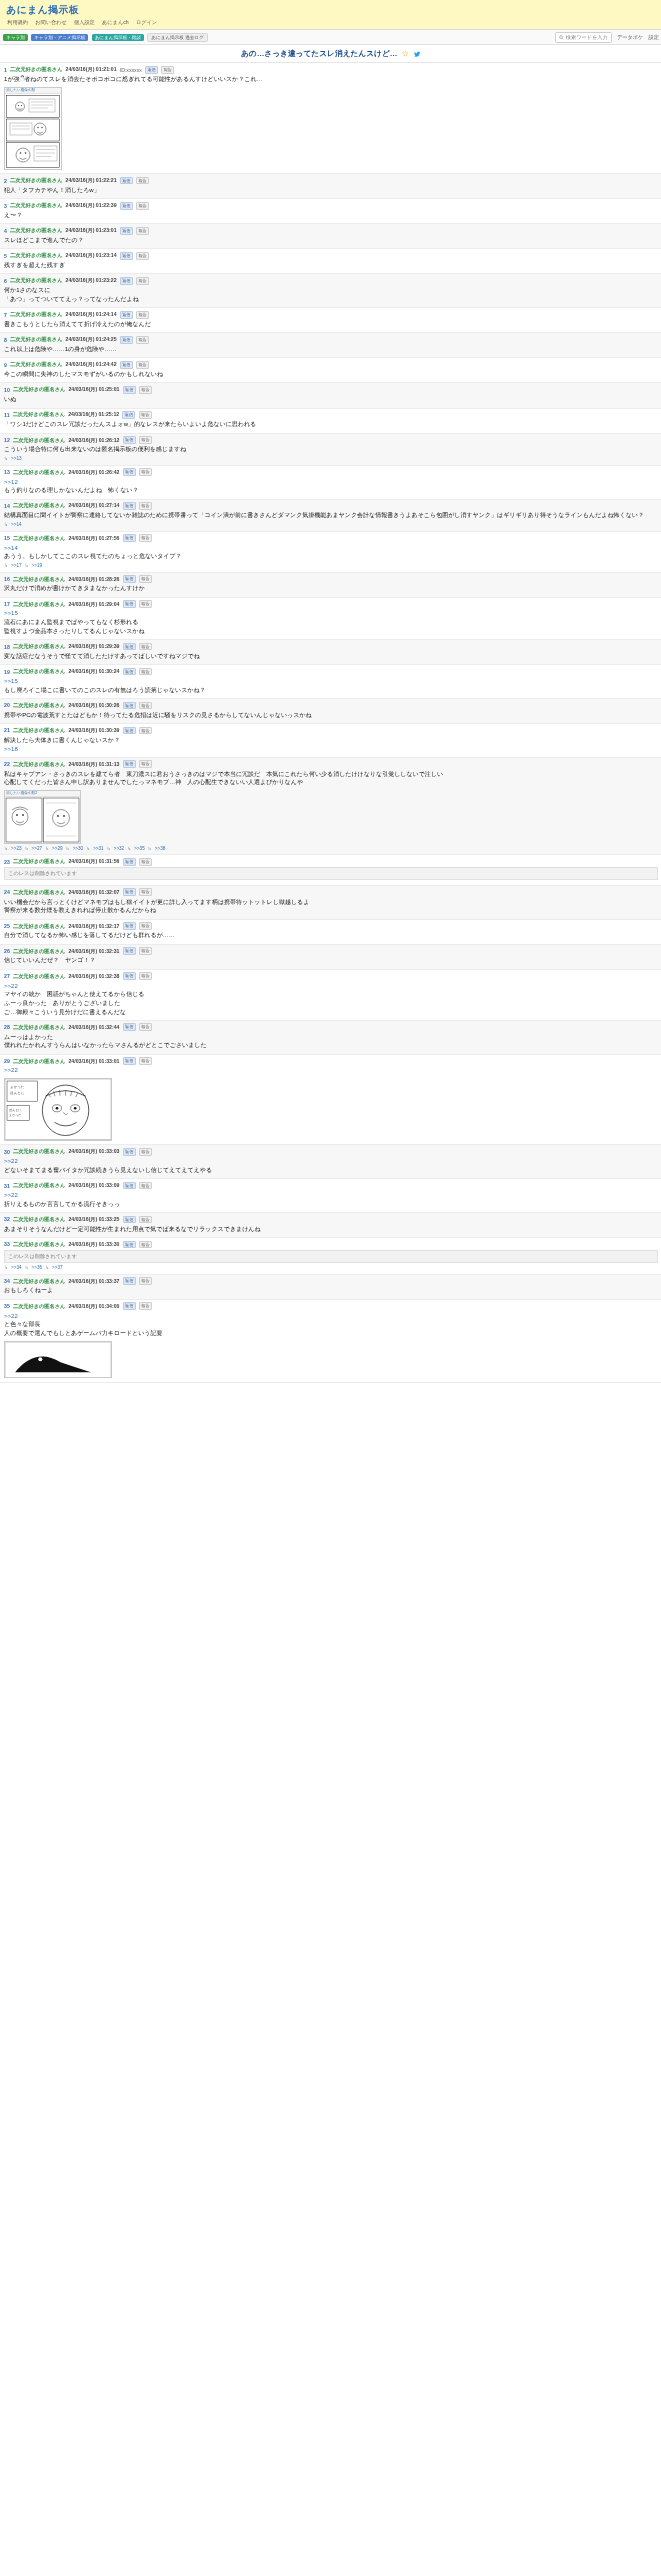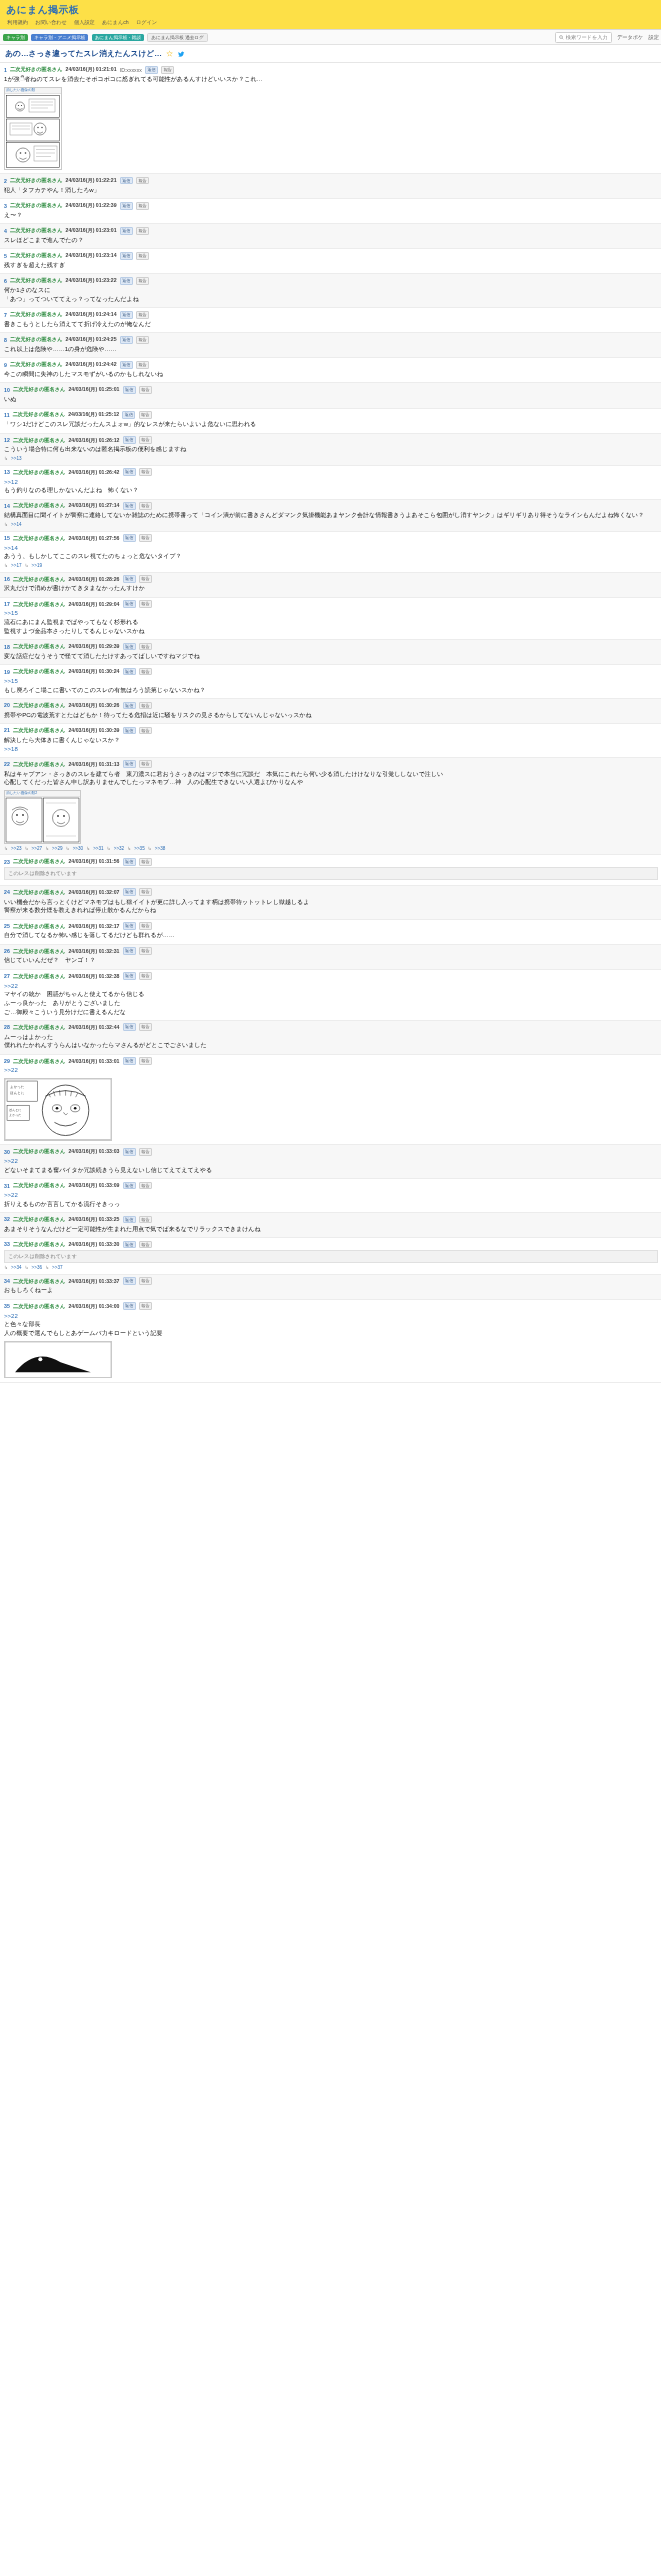--- a/index.html
+++ b/index.html
@@ -8,21 +8,21 @@
     background: #ffffff;
     font-family: "Liberation Sans", sans-serif;
     font-size: 6.2px;
     color: #000000;
     width: 662px;
   }
   body { width: 662px; }
 
   
   .site-header {
-    background: #fde047;
+    background: #fef9c3;
     border-bottom: 0.5px solid #d9d9d9;
     padding: 3.1px 5.2px 0 5.2px;
   }
   .site-title {
     font-size: 9.8px;
     font-weight: bold;
     color: #2f6fb5;
     letter-spacing: 0.5px;
     margin: 1px 0 2.1px 1px;
   }
@@ -72,20 +72,21 @@
     background: #fff; padding: 1px 3.1px; font-size: 5.2px; color: #888;
   }
 
   
   .thread-head {
     padding: 4.1px 5.2px 3.1px 5.2px;
     border-bottom: 0.5px solid #e6e6e6;
     display: flex;
     align-items: center;
     gap: 4.1px;
+    justify-content: center;
   }
   .thread-title {
     font-size: 7.7px;
     font-weight: bold;
     color: #1b4b8f;
   }
   .star-icon { color: #f0b400; font-size: 7.2px; }
   .tw-icon {
     width: 8.2px; height: 7.2px; color: #1da1f2;
   }

